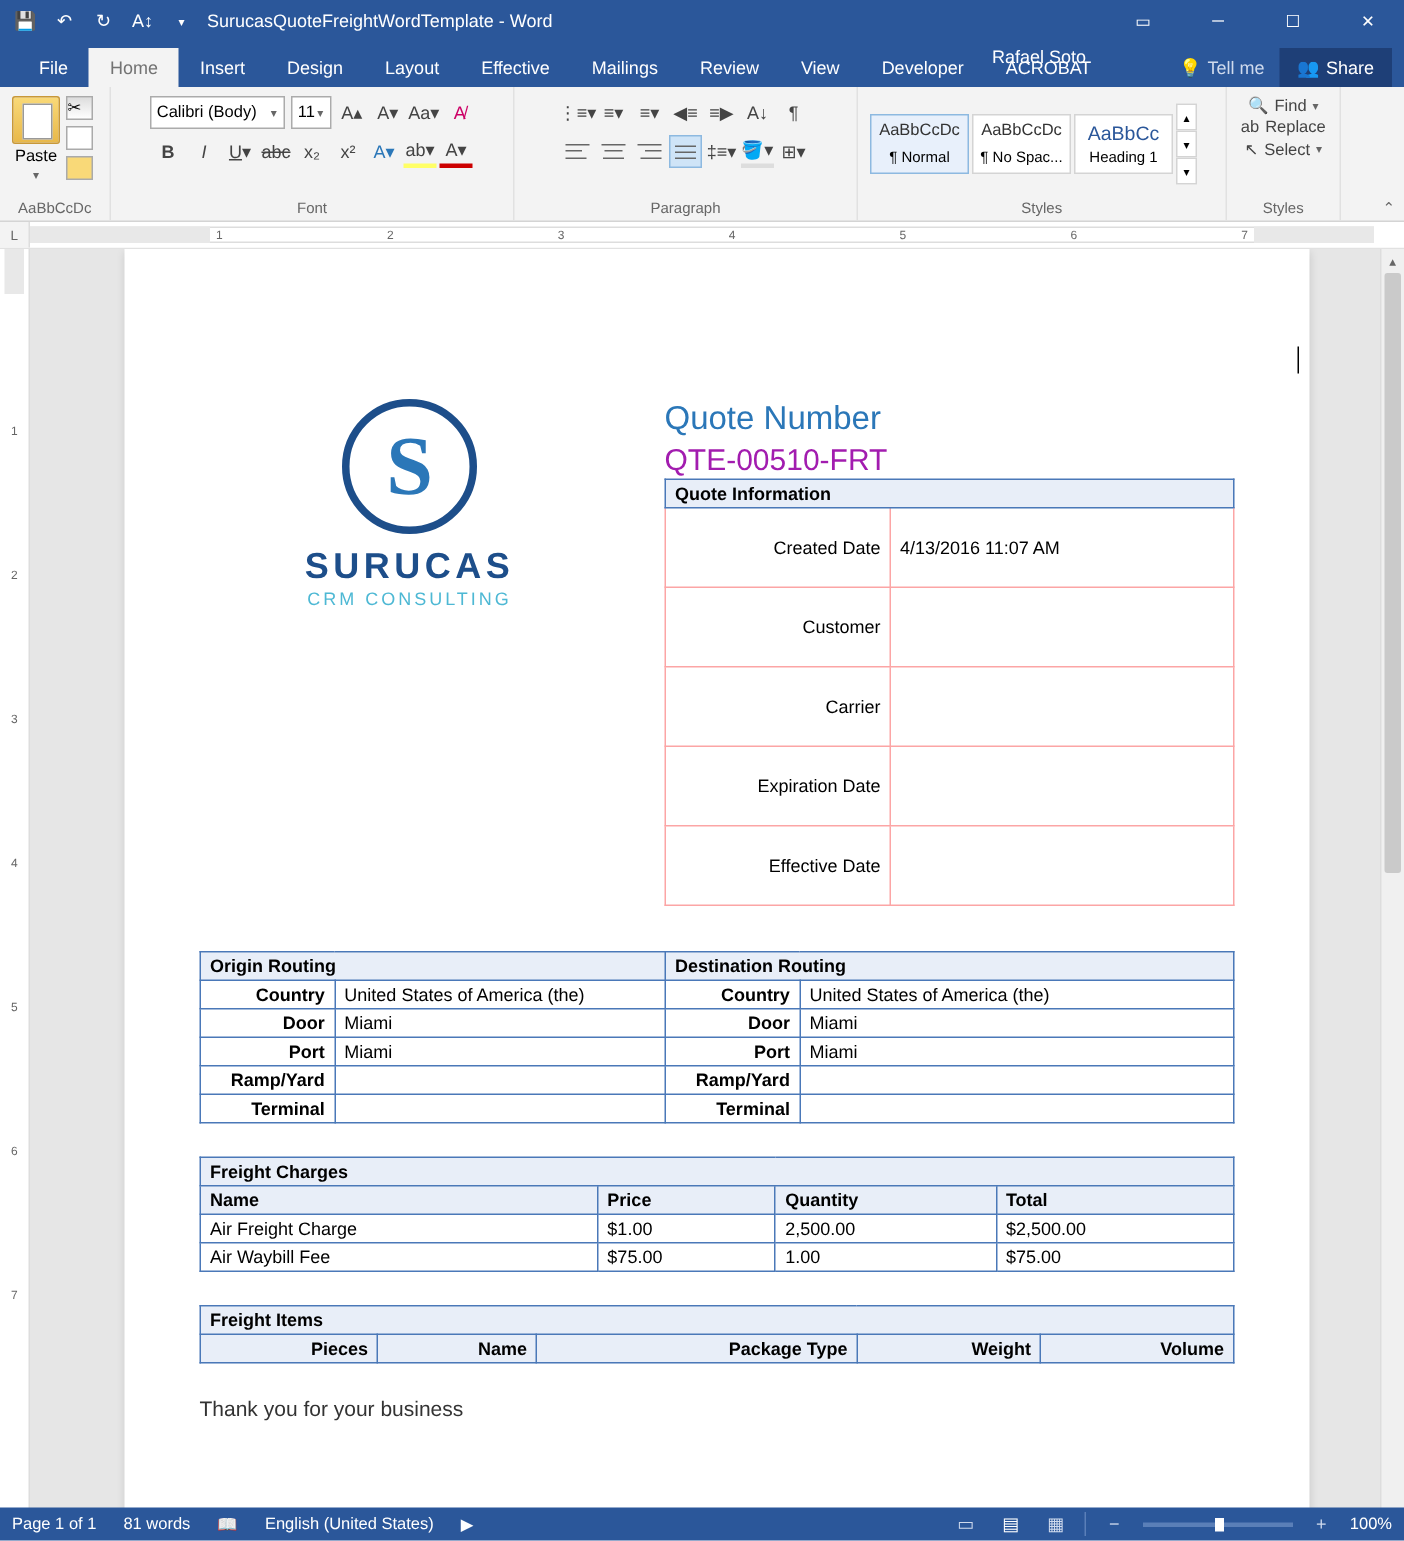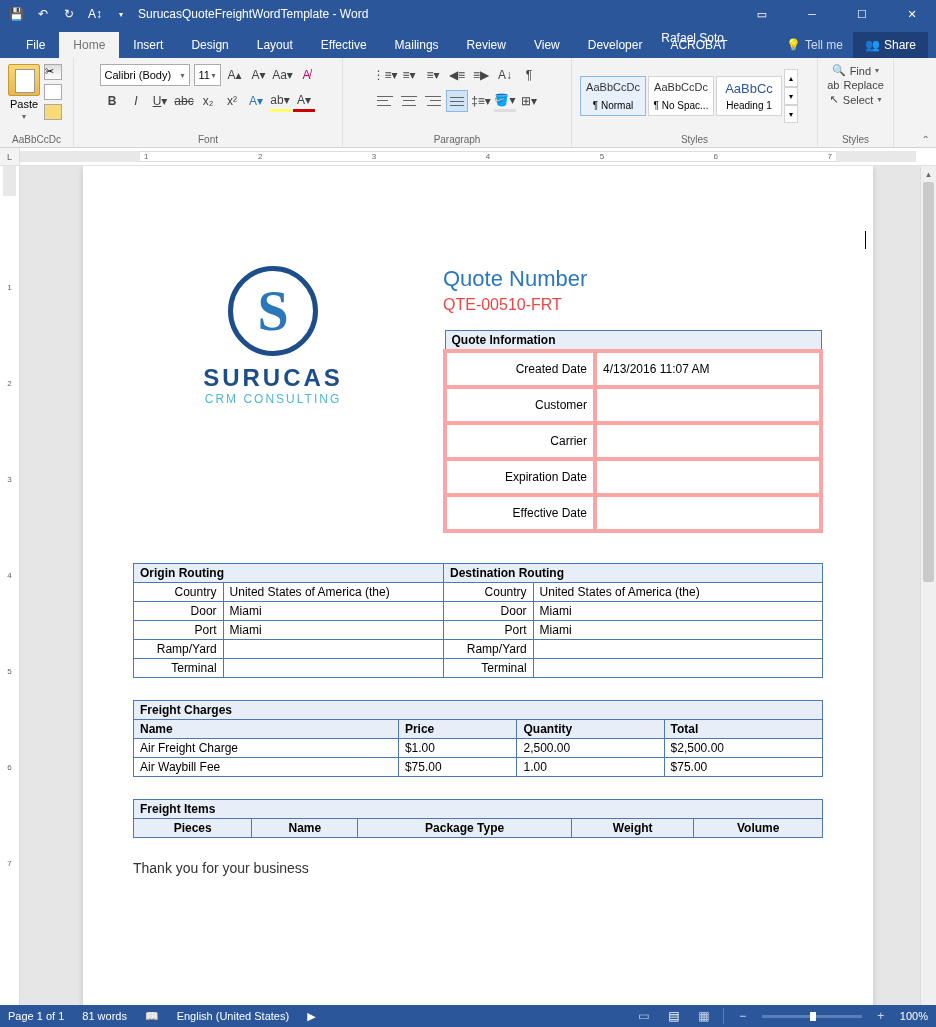--- a/index.html
+++ b/index.html
@@ -95,33 +95,33 @@
 
 
 .doc-header { display: flex; gap: 30px; margin-bottom: 30px; }
 .logo-box { width: 280px; display: flex; flex-direction: column; align-items: center; }
 .logo-circle { width: 90px; height: 90px; border: 5px solid #1d4e8a; border-radius: 50%; display: flex; align-items: center; justify-content: center; margin-bottom: 8px; }
 .logo-s { font-size: 56px; font-weight: bold; color: #2b77b8; font-family: Georgia, serif; }
 .logo-text { font-size: 24px; font-weight: bold; color: #1d4e8a; letter-spacing: 3px; }
 .logo-sub { font-size: 12px; color: #4db8d4; letter-spacing: 2px; }
 .quote-box { flex: 1; }
 .quote-title { font-size: 22px; color: #2b77b8; margin-bottom: 4px; }
-.quote-num { font-size: 16px; color: #ef4444; margin-bottom: 16px; }
+.quote-num { font-size: 20px; color: #a21caf; margin-bottom: 0; }
 
 .info-table { border-collapse: collapse; width: 100%; font-size: 12px; }
 .info-table th { background: #e8eef8; border: 1px solid #4a78b8; text-align: left; padding: 2px 6px; font-weight: bold; }
-.info-table td { border: 4px solid #fca5a5; padding: 9px 6px; }
+.info-table td { border: 1px solid #fca5a5; padding: 19px 6px; }
 .info-table td.label { text-align: right; background: #fff; width: 150px; }
 .info-table td.value { background: #fff; }
 
 .doc-table { border-collapse: collapse; width: 100%; font-size: 12px; margin-bottom: 22px; }
 .doc-table th { background: #e8eef8; border: 1px solid #4a78b8; text-align: left; padding: 2px 6px; font-weight: bold; }
-.doc-table th.center { text-align: center; }
+.doc-table th.center { text-align: right; }
 .doc-table td { border: 1px solid #4a78b8; padding: 2px 6px; }
-.doc-table td.label { text-align: right; }
+.doc-table td.label { text-align: right; font-weight: bold; }
 
 .thank-you { font-size: 14px; color: #333; margin-top: 10px; }
 
 
 .statusbar { background: #2b579a; height: 22px; display: flex; align-items: center; color: #fff; font-size: 11px; padding: 0 8px; position: absolute; bottom: 0; left: 0; right: 0; }
 .status-item { margin-right: 18px; display: flex; align-items: center; gap: 4px; }
 .status-right { margin-left: auto; display: flex; align-items: center; gap: 8px; }
 .view-btn { width: 22px; height: 18px; display: flex; align-items: center; justify-content: center; color: #cfdaed; font-size: 12px; }
 .zoom-slider { width: 100px; height: 3px; background: #5a7fb8; position: relative; }
 .zoom-slider::after { content: ""; position: absolute; left: 48px; top: -3px; width: 6px; height: 9px; background: #fff; }

